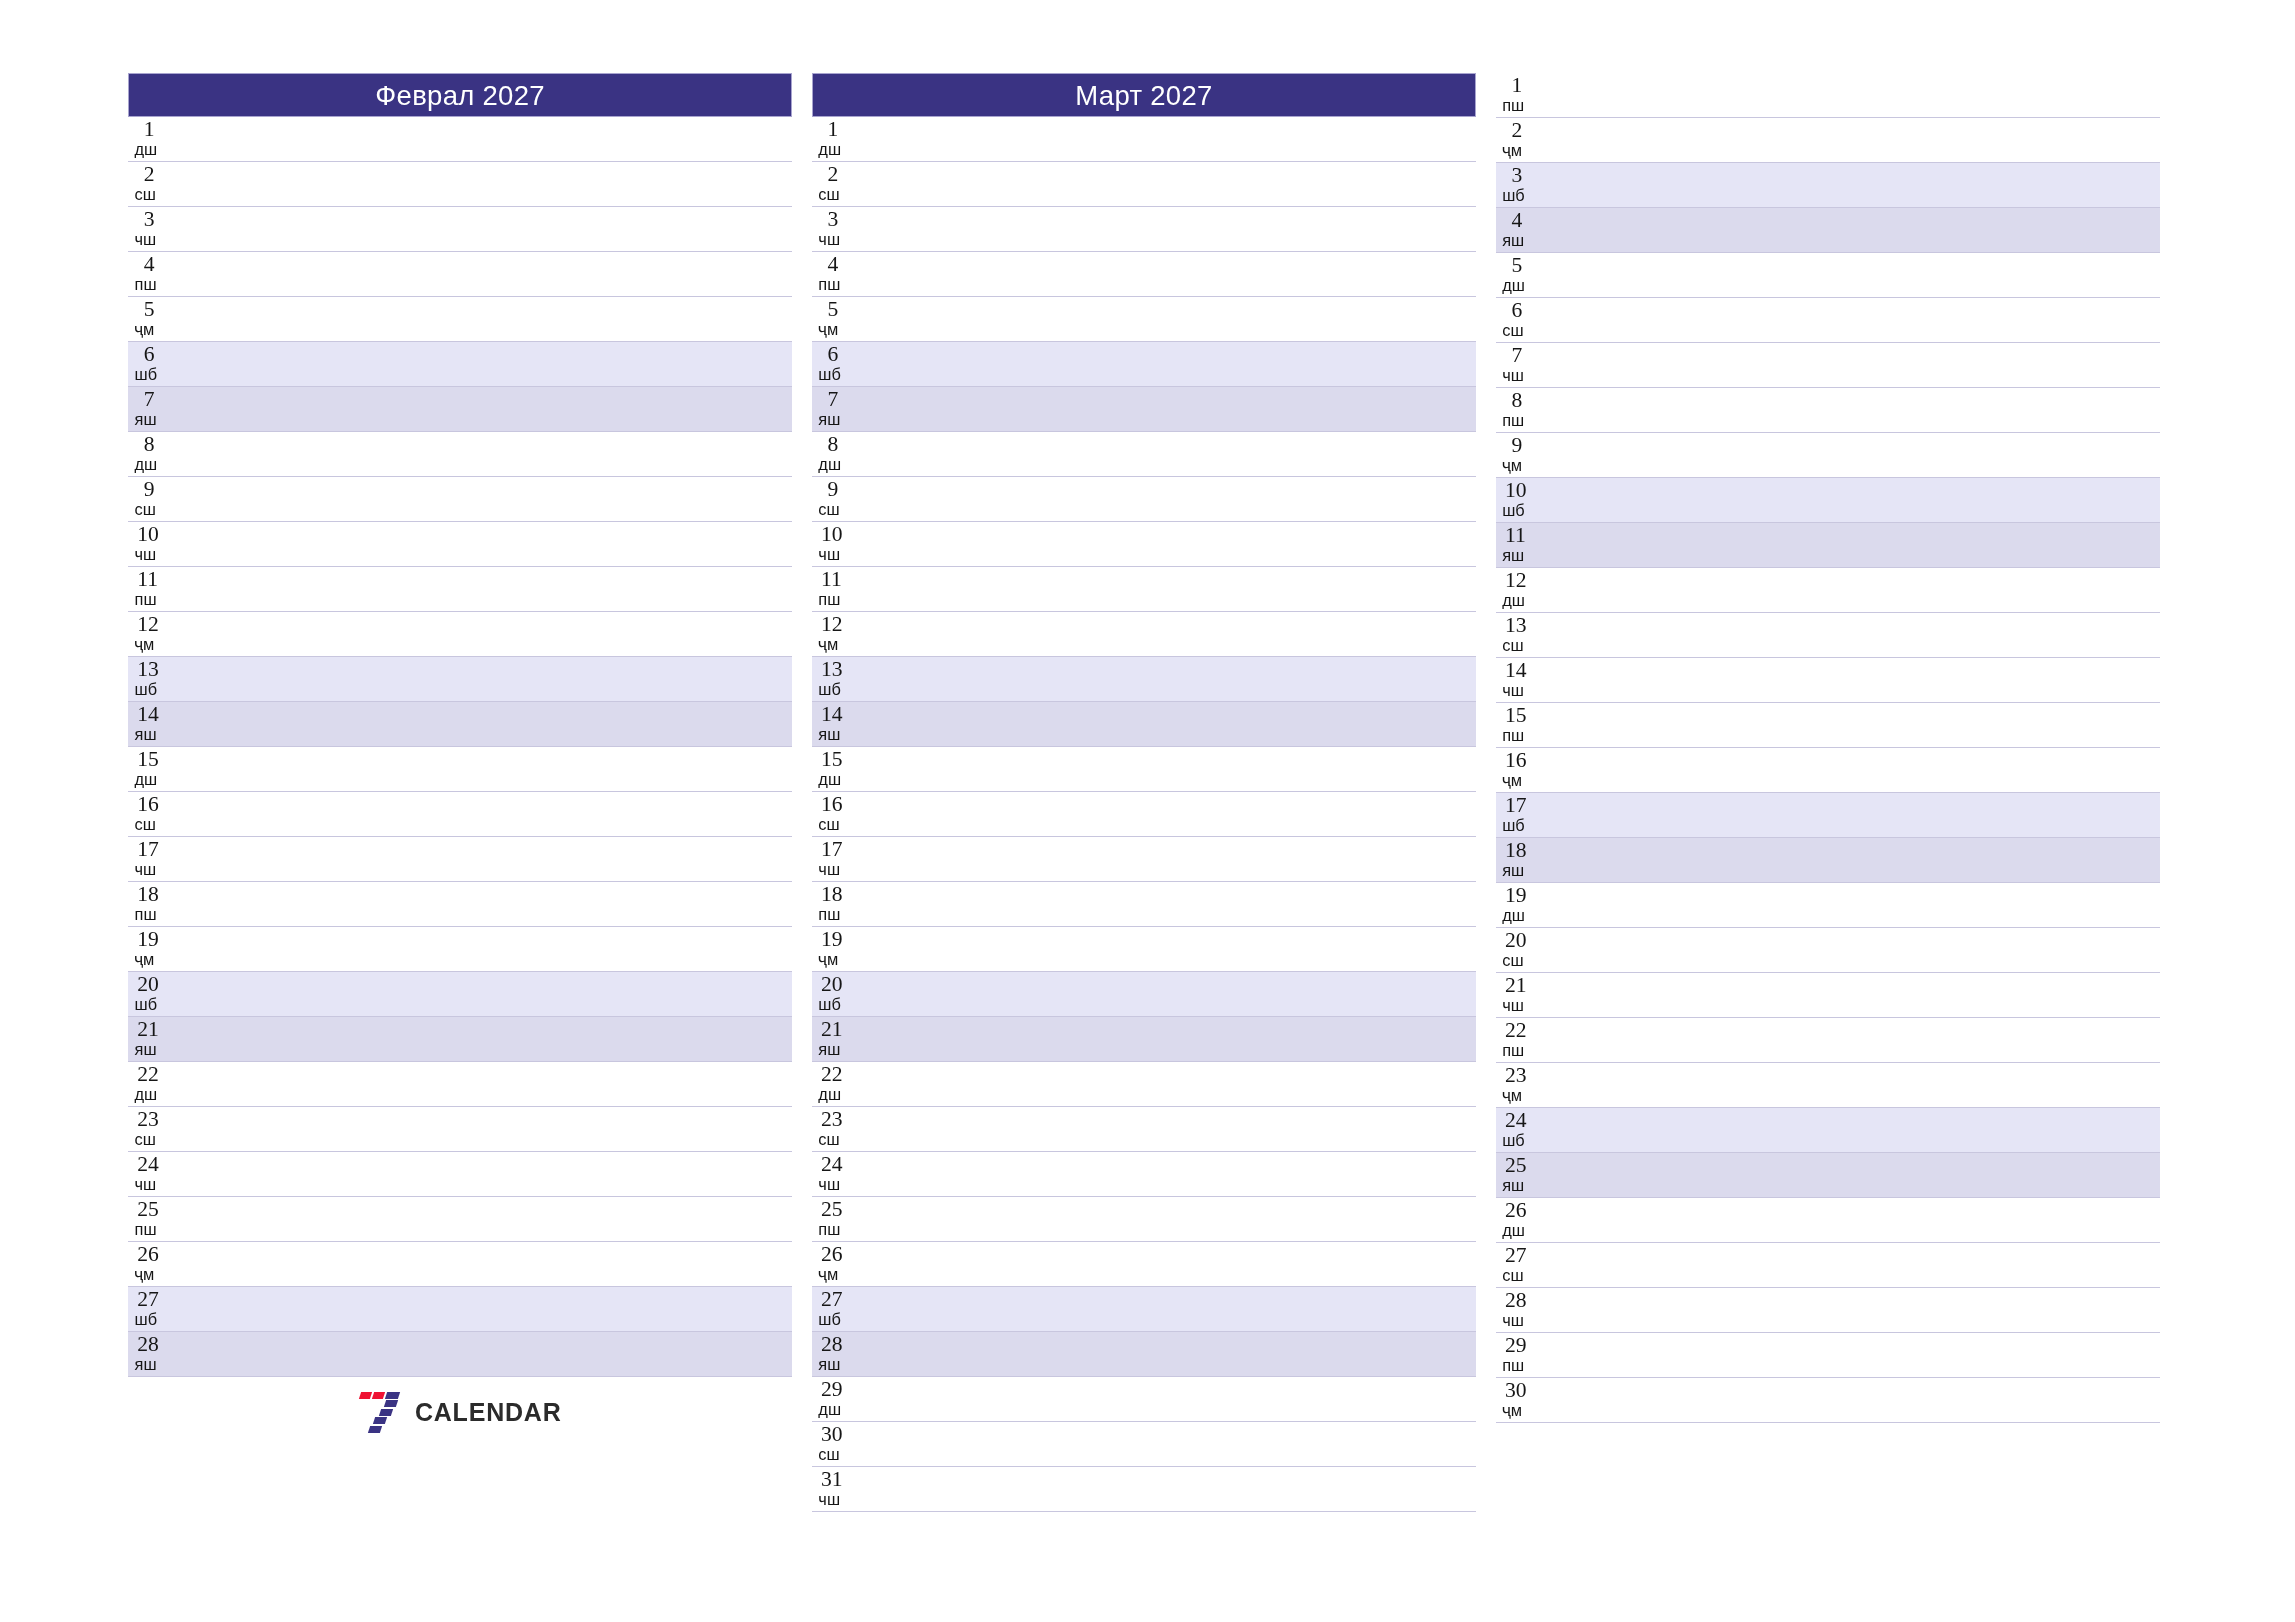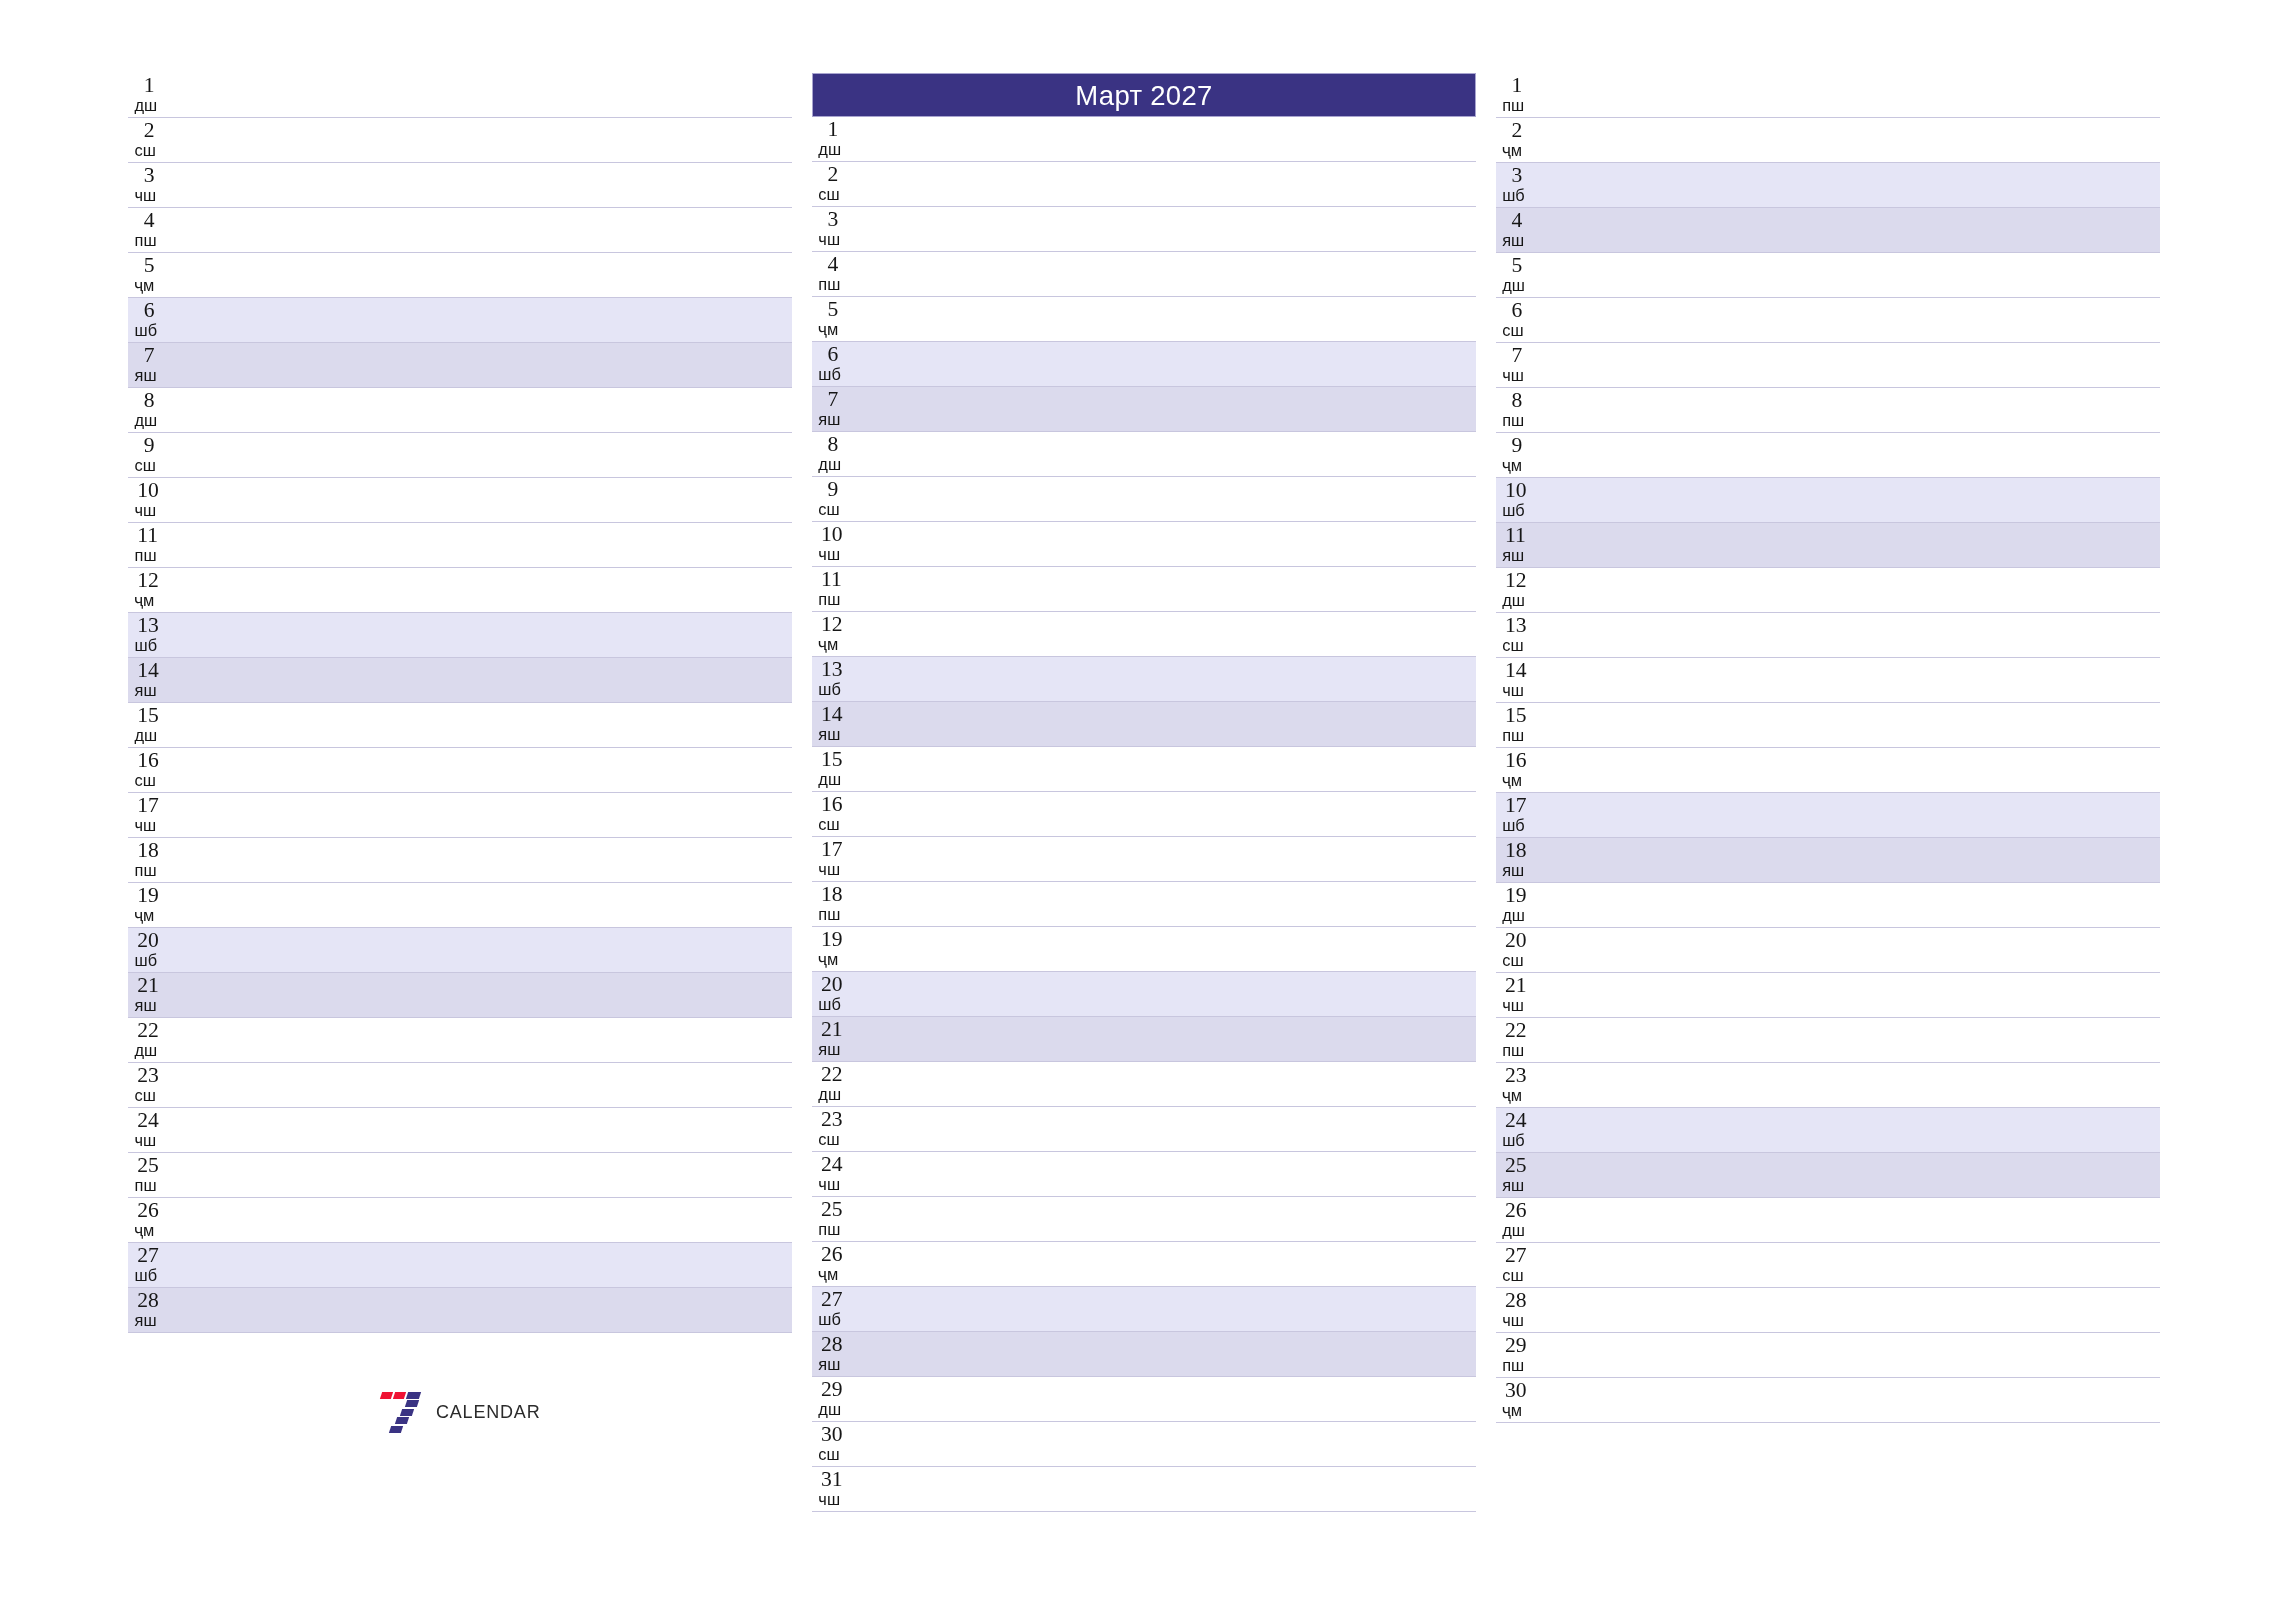--- a/index.html
+++ b/index.html
@@ -110,34 +110,35 @@
     width: 47px;
     height: 41px;
     flex: 0 0 auto;
   }
   .logo-mark i {
     position: absolute;
     display: block;
     transform: skewX(-18deg);
   }
   .logo-text {
-    font-size: 18px;
-    font-weight: normal;
+    font-size: 25px;
+    font-weight: bold;
     letter-spacing: 0.8px;
     color: #2b2b2b;
     font-family: "Liberation Sans", sans-serif;
     white-space: nowrap;
   }
 </style>
 </head>
 <body>
 
 <div class="page">
   <div class="planner" id="planner">
       <div class="month-col">
+        <div class="month-header">Феврал 2027</div>
         <div class="days">
           <div class="day-row">
             <span class="day-num w1">1</span>
             <span class="day-abbr">дш</span>
             <span style="position: absolute; inset: 0px 0px 0px 79px;"></span>
           </div>
           <div class="day-row">
             <span class="day-num w1">2</span>
             <span class="day-abbr">сш</span>
             <span style="position: absolute; inset: 0px 0px 0px 79px;"></span>

